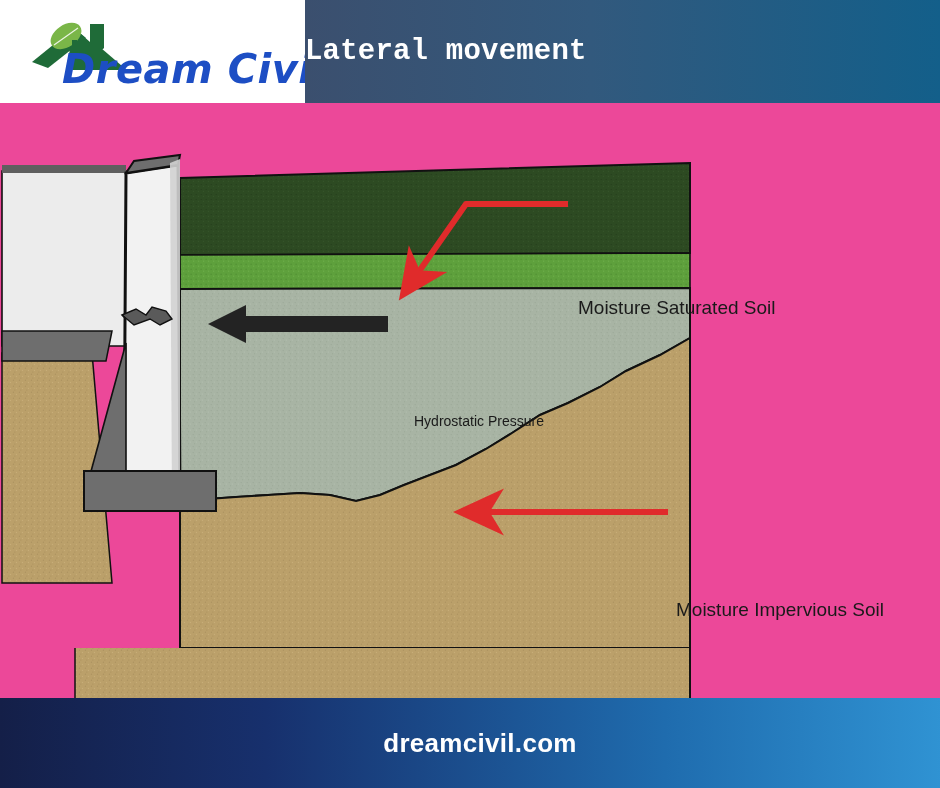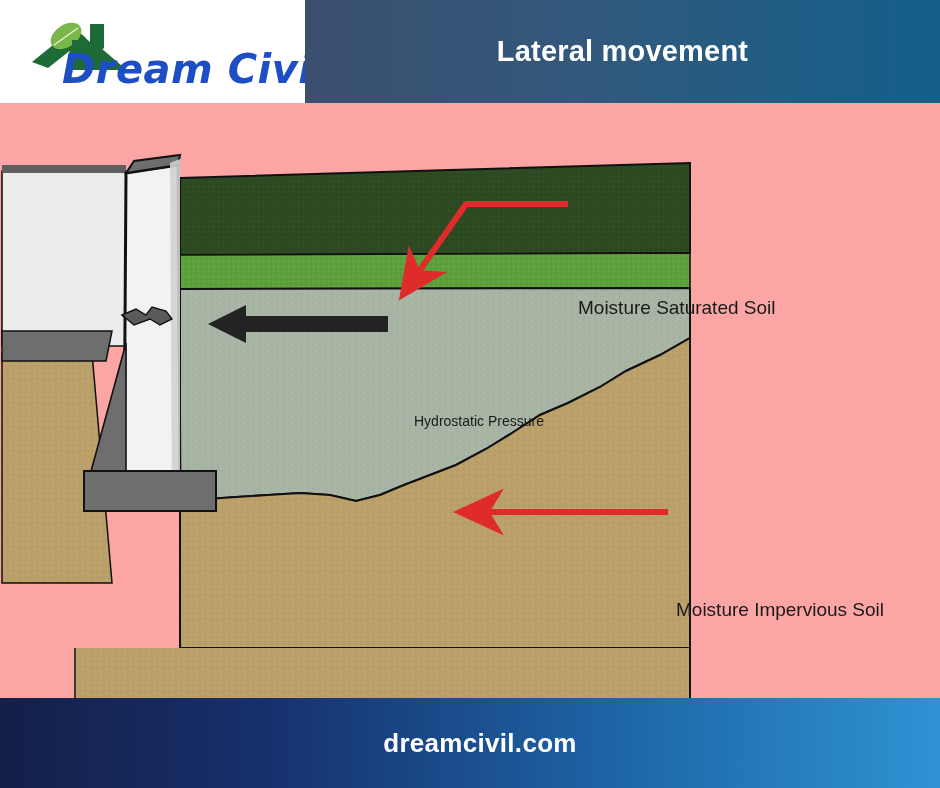--- a/index.html
+++ b/index.html
@@ -18,21 +18,21 @@
   
   .header-bar {
     position: absolute;
     left: 305px;
     top: 0;
     width: 635px;
     height: 103px;
     background: linear-gradient(90deg, #3b4f6e 0%, #32597d 45%, #135f8a 100%);
     display: flex;
     align-items: center;
-    justify-content: center;
+    font-family: Liberation Mono, monospace;
   }
   .header-title {
     color: #ffffff;
     font-size: 29px;
     font-weight: bold;
     letter-spacing: 0.2px;
     white-space: nowrap;
   }
 
   
@@ -83,21 +83,21 @@
     letter-spacing: 0.3px;
   }
 
   
   .diagram {
     position: absolute;
     left: 0;
     top: 103px;
     width: 940px;
     height: 612px;
-    background: #fca5a5;
+    background: #ec4899;
   }
   .diagram-svg {
     position: absolute;
     left: 0;
     top: 0;
     width: 940px;
     height: 612px;
   }
 
   .lbl {

